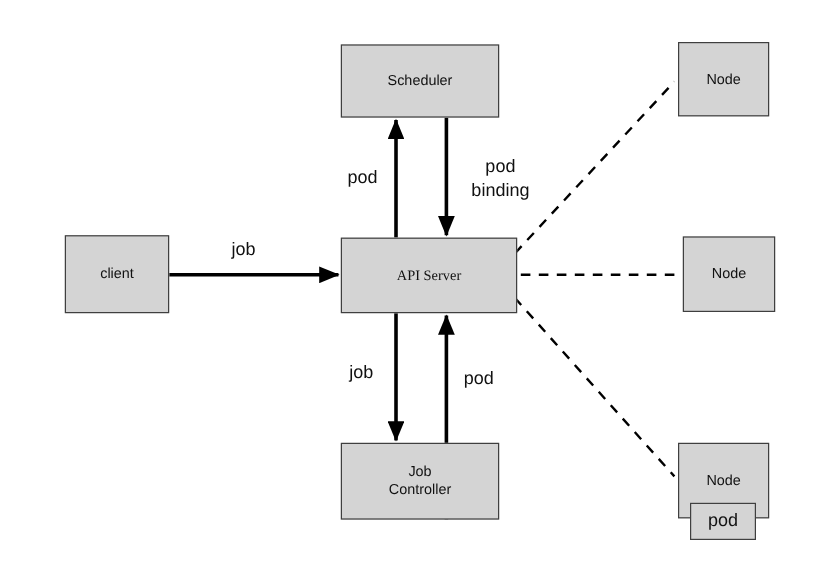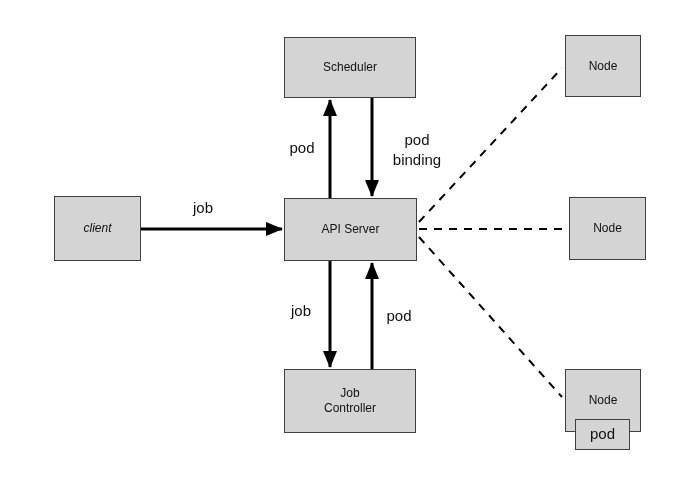--- a/index.html
+++ b/index.html
@@ -45,23 +45,23 @@
   }
   .edge-label {
     position: absolute;
     transform: translate(-50%, -50%);
     font-size: 15px;
     line-height: 1.3;
     color: var(--text, #111111);
     text-align: center;
     white-space: pre-line;
   }
-  .box-client        { left: 54px;  top: 196px; width: 87px;  height: 65px; font-style: italic; }
+  .box-client        { left: 54px;  top: 196px; width: 87px;  height: 65px; }
   .box-scheduler     { left: 284px; top: 37px;  width: 132px; height: 61px; }
-  .box-api-server    { left: 284px; top: 198px; width: 133px; height: 63px; }
+  .box-api-server    { left: 284px; top: 198px; width: 147px; height: 63px; font-family: Liberation Serif, serif; }
   .box-job-controller{ left: 284px; top: 369px; width: 132px; height: 64px; }
   .box-node-top      { left: 565px; top: 35px;  width: 76px;  height: 62px; }
   .box-node-middle   { left: 569px; top: 197px; width: 77px;  height: 63px; }
   .box-node-bottom   { left: 565px; top: 369px; width: 76px;  height: 63px; }
   .box-pod           { left: 575px; top: 419px; width: 55px;  height: 31px; font-size: 15px; }
   .label-client-job  { left: 203px; top: 208px; }
   .label-pod-up      { left: 302px; top: 148px; }
   .label-pod-binding { left: 417px; top: 149px; }
   .label-job-down    { left: 301px; top: 311px; }
   .label-pod-up2     { left: 399px; top: 316px; }

